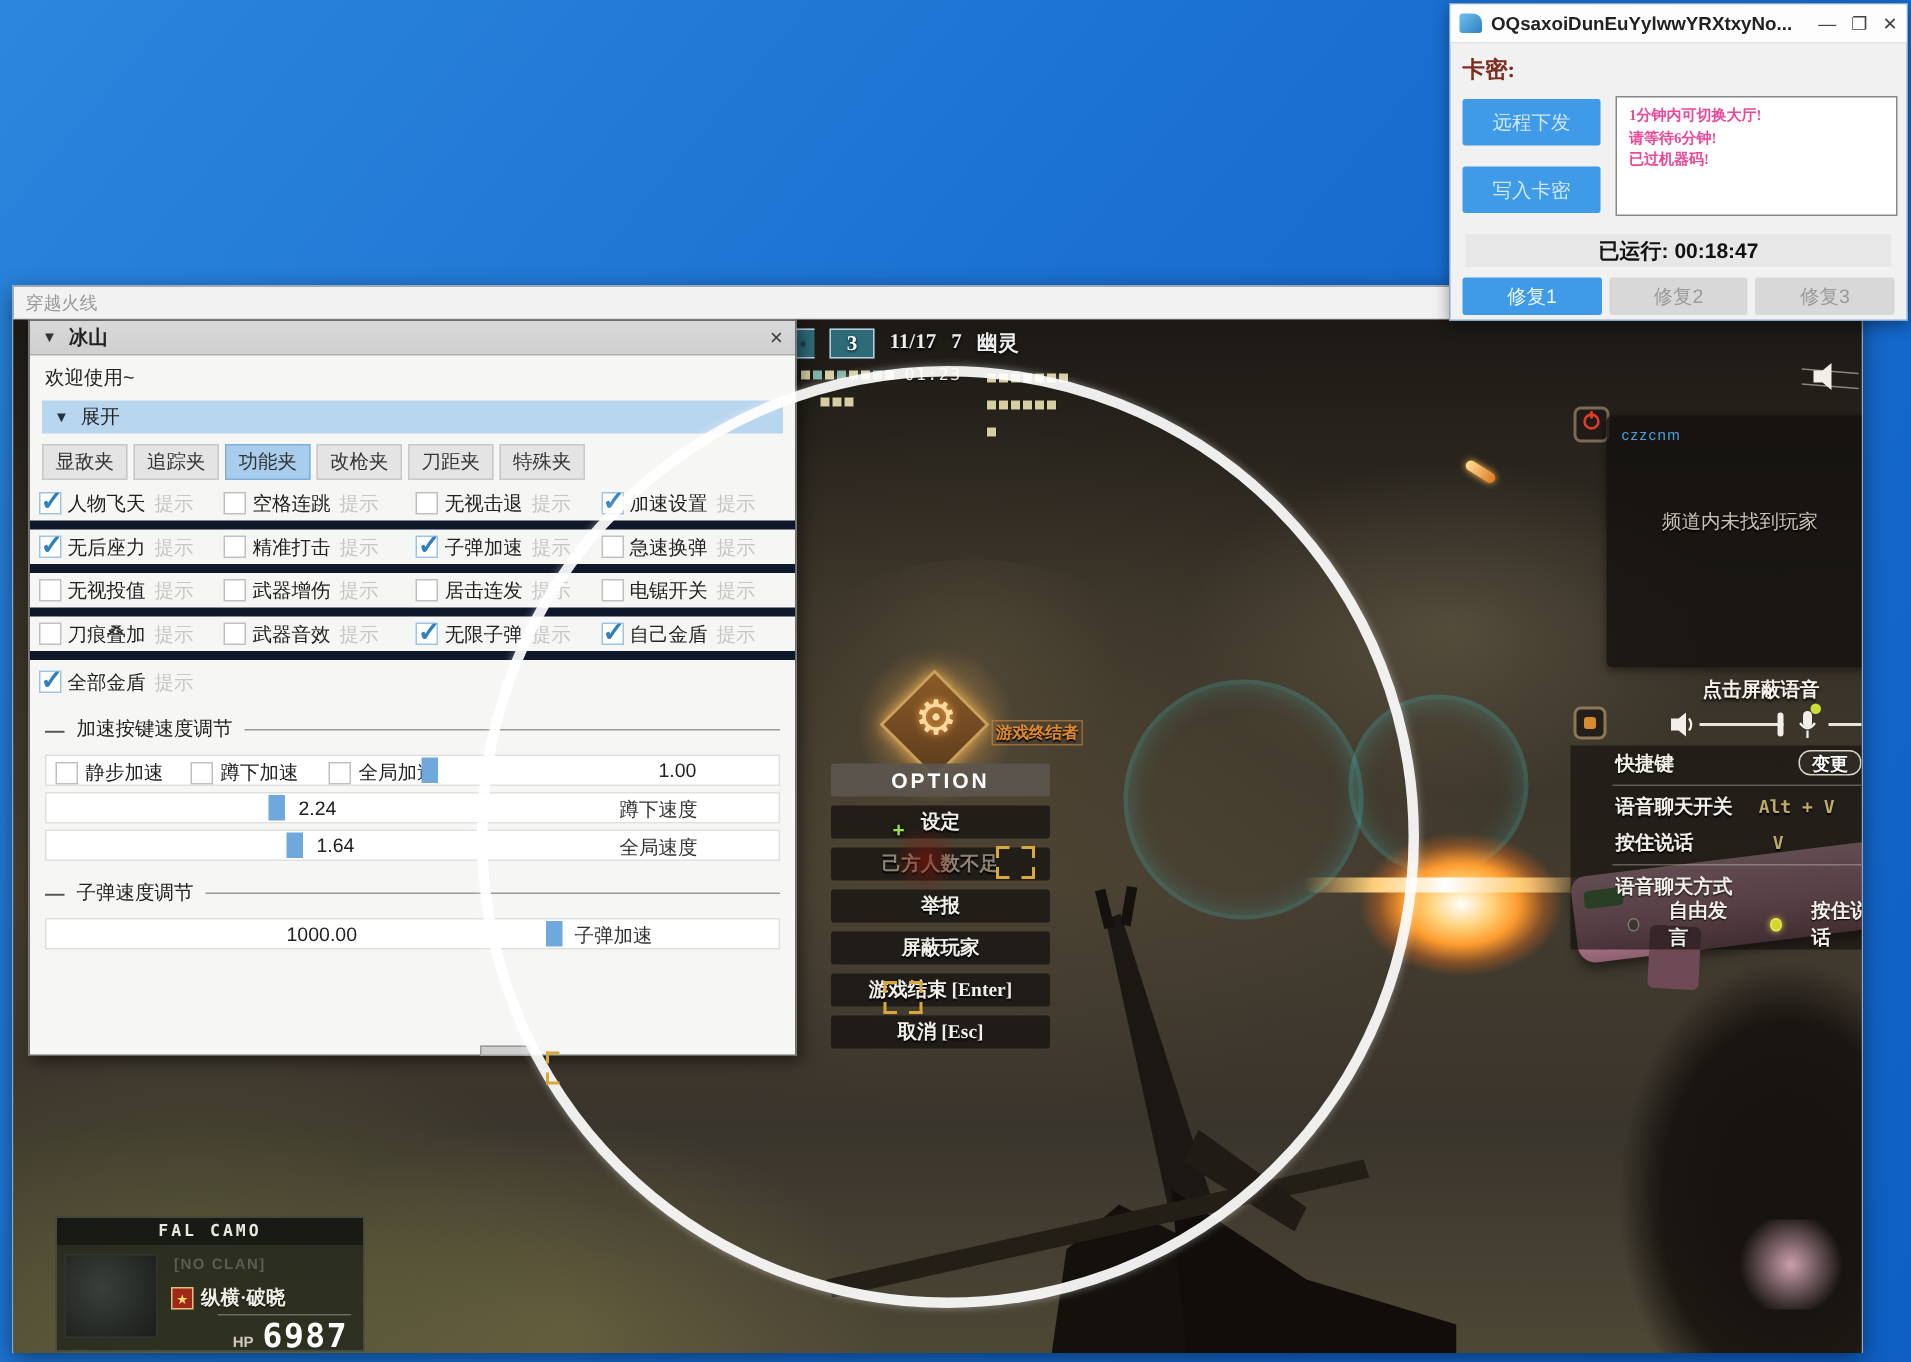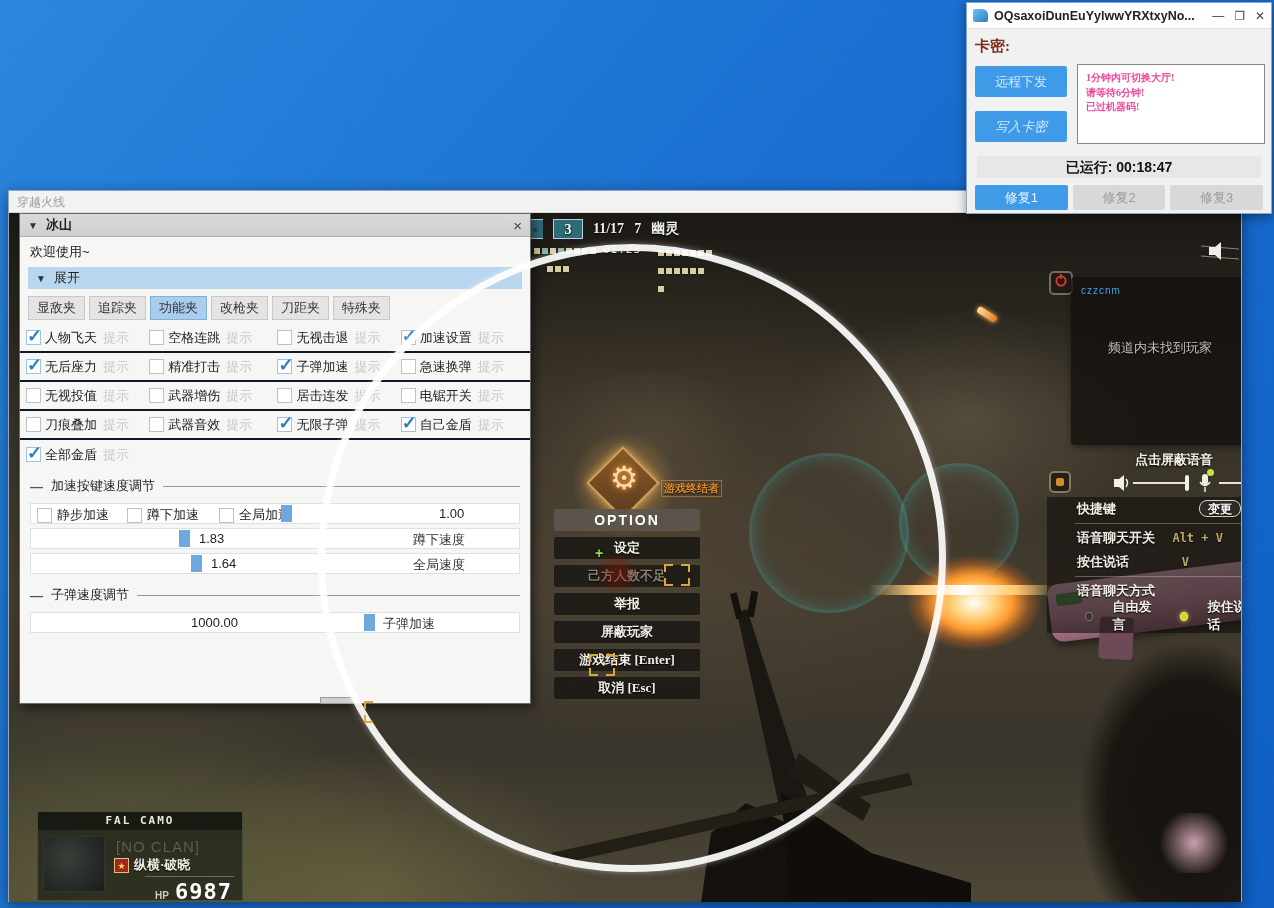--- a/index.html
+++ b/index.html
@@ -87,21 +87,21 @@
   .hk-div { height:1px; background:rgba(220,215,200,.35); margin:2px 8px; }
   .radio-row { display:flex; gap:26px; padding-left:18px; align-items:center; height:26px; }
   .radio-opt { display:flex; align-items:center; gap:20px; font-size:13px; font-weight:bold; text-shadow:0 1px 1px #000; }
   .rdot { width:9px; height:9px; border-radius:50%; background:#3a362e; border:1px solid #777; }
   .rdot.on { background:#d6d62a; border-color:#e8e86a; box-shadow:0 0 4px #d6d62a; }
 
   
   .weapon-panel { position:absolute; left:28px; top:598px; width:206px; height:90px; background:rgba(18,22,18,.62); border:1px solid rgba(120,130,120,.35); }
   .wp-head { height:18px; background:rgba(10,12,10,.55); color:#e8e8e0; text-align:center; font-size:11px; font-weight:bold; letter-spacing:2px; line-height:18px; font-family:"DejaVu Sans Mono",monospace; }
   .wp-thumb { position:absolute; left:5px; top:24px; width:62px; height:56px; background:radial-gradient(circle at 40% 40%, #3a3f3a, #1a1d1a); border:1px solid #333; }
-  .wp-clan { position:absolute; left:78px; top:26px; color:#5c5c54; font-size:15px; letter-spacing:1px; }
+  .wp-clan { position:absolute; left:78px; top:26px; color:#5c5c54; font-size:10px; letter-spacing:1px;font-weight:bold; }
   .wp-name-row { position:absolute; left:76px; top:44px; display:flex; align-items:center; gap:5px; }
   .wp-badge { width:15px; height:15px; background:#a02818; border:1px solid #e0c080; color:#ffd86a; font-size:9px; text-align:center; line-height:14px; }
   .wp-name { color:#f0ede4; font-size:13px; font-weight:bold; font-family:"Liberation Serif",serif; text-shadow:0 1px 1px #000; }
   .wp-hp-row { position:absolute; right:8px; top:64px; display:flex; align-items:baseline; gap:6px; border-top:1px solid rgba(200,200,190,.4); padding:2px 2px 0 10px; }
   .wp-hp-label { color:#cfcabc; font-size:10px; font-weight:bold; }
   .wp-hp { color:#fff; font-size:22px; font-weight:bold; font-family:"DejaVu Sans Mono",monospace; letter-spacing:1px; }
 
   .radio-hint { position:absolute; left:1022px; top:662px; width:218px; height:26px; background:rgba(8,8,10,.82); color:#e4e1d8; font-size:13px; font-weight:bold; line-height:26px; text-align:center; font-family:"Liberation Serif",serif; }
   .spk-top { position:absolute; left:1192px; top:26px; width:40px; height:30px; }
 
@@ -110,21 +110,21 @@
   .cw-titlebar { height:23px; background:linear-gradient(#d9d9d9,#cfcfcf); display:flex; align-items:center; padding:0 8px; gap:8px; border-bottom:1px solid #b0b0b0; }
   .cw-collapse { font-size:10px; color:#333; }
   .cw-title { font-weight:bold; font-size:13px; color:#222; }
   .cw-close { margin-left:auto; font-size:15px; color:#444; line-height:1; }
   .cw-welcome { padding:6px 10px 4px; color:#222; }
   .cw-expand { margin:2px 8px; height:22px; background:#b9d6ef; display:flex; align-items:center; gap:8px; padding:0 8px; }
   .cw-expand .tri { font-size:10px; color:#234; }
   .tabs { display:flex; gap:4px; padding:5px 8px 4px; }
   .tab { background:#e4e4e4; border:1px solid #c8c8c8; padding:2px 8px; color:#333; }
   .tab.on { background:#a9cdec; border-color:#7fb0d8; }
-  .feat-row { display:flex; padding:0 6px; height:29px; align-items:center; border-bottom:2px solid #0f172a; }
+  .feat-row { display:flex; padding:0 6px; height:29px; align-items:center; border-bottom:6px solid #0f172a; }
   .feat-cell { display:flex; align-items:center; width:125px; gap:4px; }
   .feat-cell.w2 { width:130px; }
   .chk { position:relative; width:15px; height:15px; background:#fff; border:1px solid #c0c0c0; flex:none; }
   .chk.on { border-color:#9ec3e4; }
   .chk.on::after { content:"✓"; position:absolute; left:0px; top:-6px; color:#2e7fc1; font-size:18px; font-weight:bold; }
   .hint { color:#c6c6c6; margin-left:2px; }
   .sect { display:flex; align-items:center; gap:8px; padding:8px 10px 4px; }
   .sect .dash { color:#555; font-weight:bold; }
   .sect .line { flex:1; height:1px; background:#999; }
   .slide-row { position:relative; margin:4px 10px; height:21px; background:#fff; border:1px solid #e0e0e0; }
@@ -451,21 +451,21 @@
           </span>
         <span class="tog" style="left:188px;">
             <span class="chk"></span>
             <span>全局加速</span>
           </span>
         <span class="thumb" style="left:250px;"></span>
         <span class="slide-val" style="left:408px;">1.00</span>
       </div>
       <div class="slide-row">
         <span class="thumb" style="left:148px;"></span>
-        <span class="slide-val" style="left:168px;">1.83</span>
+        <span class="slide-val" style="left:168px;">2.24</span>
         <span class="slide-label" style="left:382px;">蹲下速度</span>
       </div>
       <div class="slide-row">
         <span class="thumb" style="left:160px;"></span>
         <span class="slide-val" style="left:180px;">1.64</span>
         <span class="slide-label" style="left:382px;">全局速度</span>
       </div>
 
       <div class="sect">
         <span class="dash">—</span>
@@ -492,21 +492,21 @@
       <span>—</span>
       <span>❐</span>
       <span>✕</span>
     </span>
   </div>
   <div class="kami-row">
     <span class="kami-label">卡密:</span>
   </div>
   <div class="tw-main">
     <div class="tw-blue-btn" style="top:2px;">远程下发</div>
-    <div class="tw-blue-btn" style="top:47px;font-style:italic;">写入卡密</div>
+    <div class="tw-blue-btn" style="top:47px;">写入卡密</div>
     <div class="tw-info">
       <div>1分钟内可切换大厅!</div>
       <div>请等待6分钟!</div>
       <div>已过机器码!</div>
     </div>
   </div>
   <div class="tw-runtime">
     <span>已运行:</span>
     <span>00:18:47</span>
   </div>

